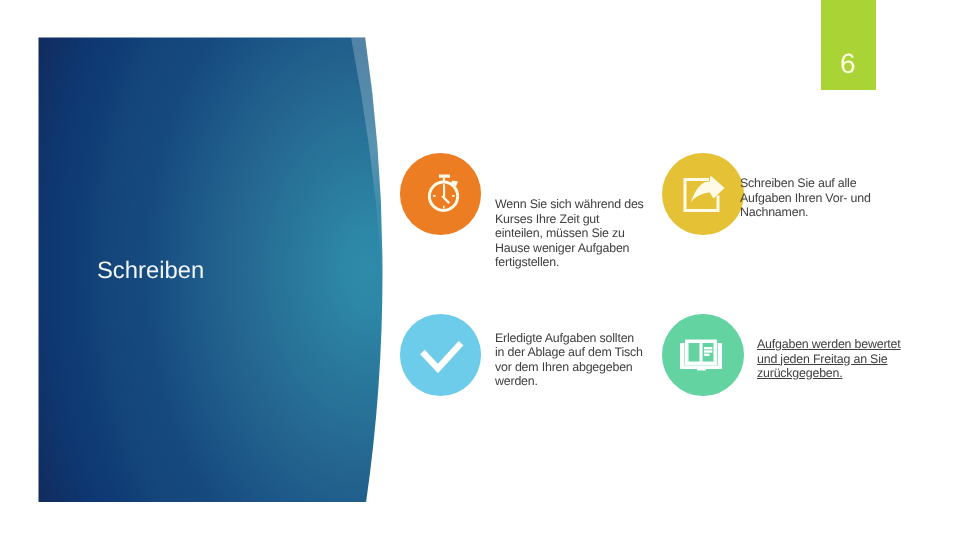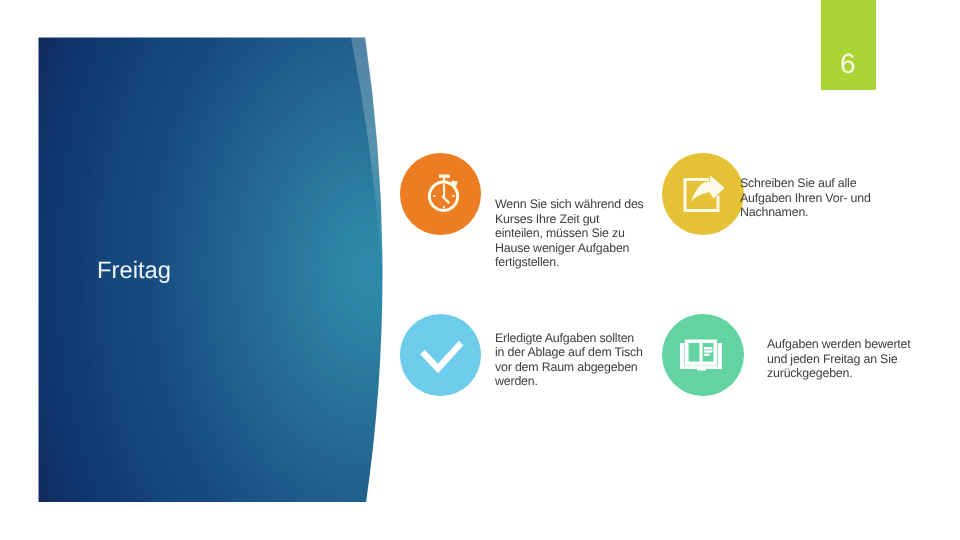--- a/index.html
+++ b/index.html
@@ -26,21 +26,21 @@
   .circle svg{position:absolute;left:0;top:0;width:81.5px;height:81.5px;display:block;}
   .c1{background:#ed7d22;}
   .c2{background:#e5c135;}
   .c3{background:#6ccce9;}
   .c4{background:#63d3a1;}
   .blurb{position:absolute;font-size:12.4px;line-height:14.55px;color:#3f3f3f;
          letter-spacing:-0.19px;}
   .b1{left:95.5px;top:8.3px;width:150px;margin-top:36px;}
   .b2{left:78px;top:23px;width:140px;}
   .b3{left:95.5px;top:16.5px;width:149px;}
-  .b4{left:105px;top:23px;width:150px;}
+  .b4{left:95px;top:23px;width:150px;text-decoration:underline;}
 </style>
 </head>
 <body>
 
 <div class="slide">
 
   <svg class="panel-svg" viewBox="0 0 960 540">
     <defs>
       <radialGradient id="pg" cx="370" cy="270" r="380" gradientTransform="translate(370 270) scale(1 1.45) translate(-370 -270)" gradientUnits="userSpaceOnUse">
         <stop offset="0.00" stop-color="#2f8bab"></stop>
@@ -63,21 +63,21 @@
       </linearGradient>
     </defs>
     <path d="M38.5,37.5 L365.1,37.5 Q399.4,269.8 366.1,502 L38.5,502 Z" fill="url(#pg)"></path>
     <path d="M351,37.5 L365.1,37.5 Q386.3,179.1 383,290 Q375.7,163.8 351,37.5 Z" fill="url(#lg)"></path>
   </svg>
 
   <div class="badge">
     <div class="num">6</div>
   </div>
 
-  <div class="title">Freitag</div>
+  <div class="title">Schreiben</div>
 
   <div class="item" style="left:399.5px;top:153px;">
     <div class="circle c1">
       <svg viewBox="0 0 82 82">
         <g fill="#fdfae8">
           <path d="M52.3 27.7 L58.4 28.7 L56.3 33.7 L51.3 31.2 Z"></path>
           <rect x="39.2" y="21.6" width="11.1" height="3.2" rx="0.25"></rect>
           <rect x="43.1" y="24.7" width="2.2" height="3.7"></rect>
         </g>
         <circle cx="43.8" cy="43.5" r="14.25" fill="none" stroke="#fdfae8" stroke-width="3.05"></circle>
@@ -106,21 +106,21 @@
     </div>
     <div class="blurb b2">Schreiben Sie auf alle Aufgaben Ihren Vor- und Nachnamen.</div>
   </div>
 
   <div class="item" style="left:399.5px;top:314px;">
     <div class="circle c3">
       <svg viewBox="0 0 82 82">
         <path d="M22.6 38.2 L38.2 54.8 L61.4 29.2" fill="none" stroke="#ffffff" stroke-width="6.4" stroke-linejoin="miter" stroke-miterlimit="4"></path>
       </svg>
     </div>
-    <div class="blurb b3">Erledigte Aufgaben sollten in der Ablage auf dem Tisch vor dem Raum abgegeben werden.</div>
+    <div class="blurb b3">Erledigte Aufgaben sollten in der Ablage auf dem Tisch vor dem Ihren abgegeben werden.</div>
   </div>
 
   <div class="item" style="left:662px;top:314px;">
     <div class="circle c4">
       <svg viewBox="0 0 82 82">
         <g fill="#fbfefc">
           <path d="M18.1 29.2 H22.6 V55.3 H18.1 Z"></path>
           <path d="M56.0 29.2 H60.4 V55.3 H56.0 Z"></path>
           <path d="M23.1 25.7 H55.3 V51.8 H23.1 Z
                    M26.7 29.2 V47.8 H37.7 V29.2 Z

